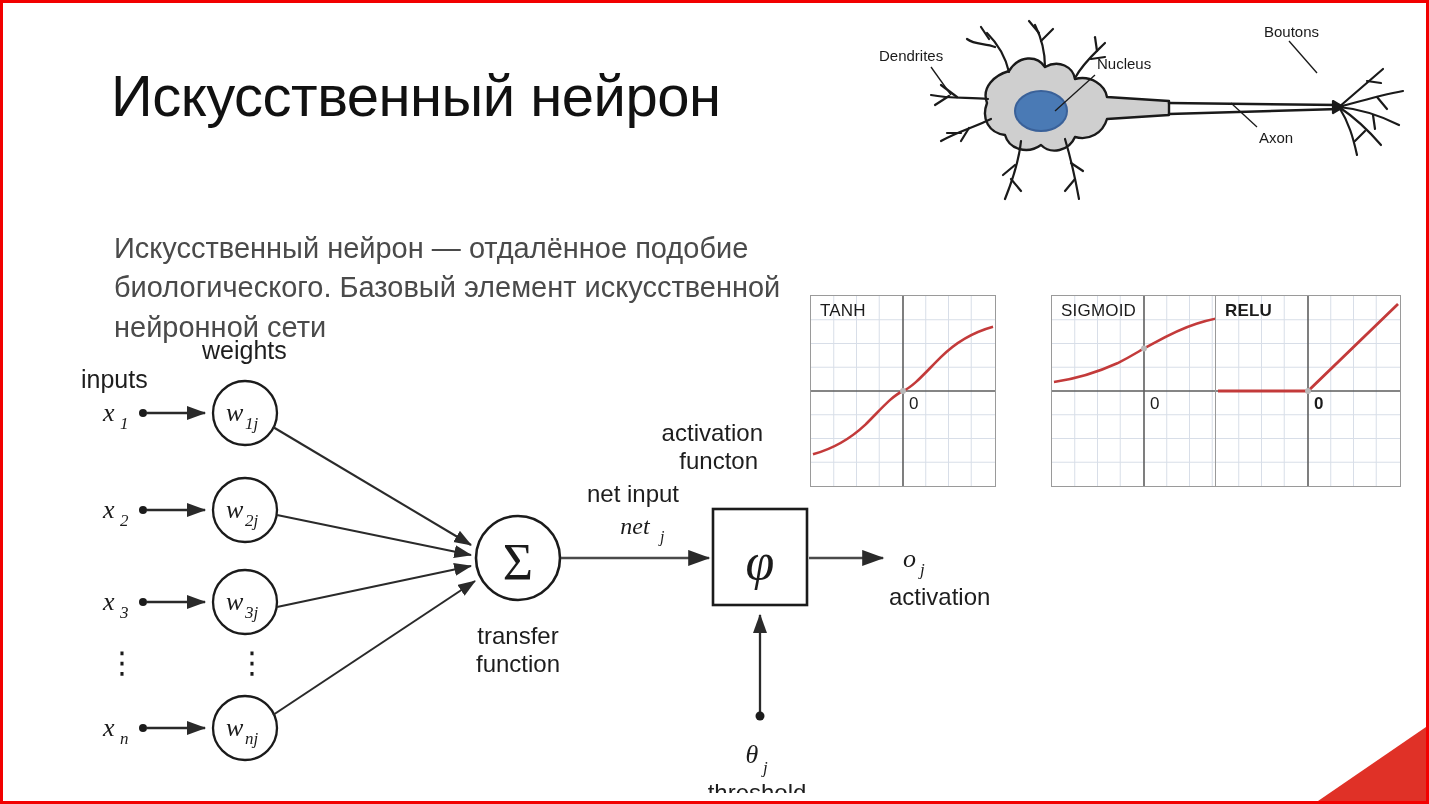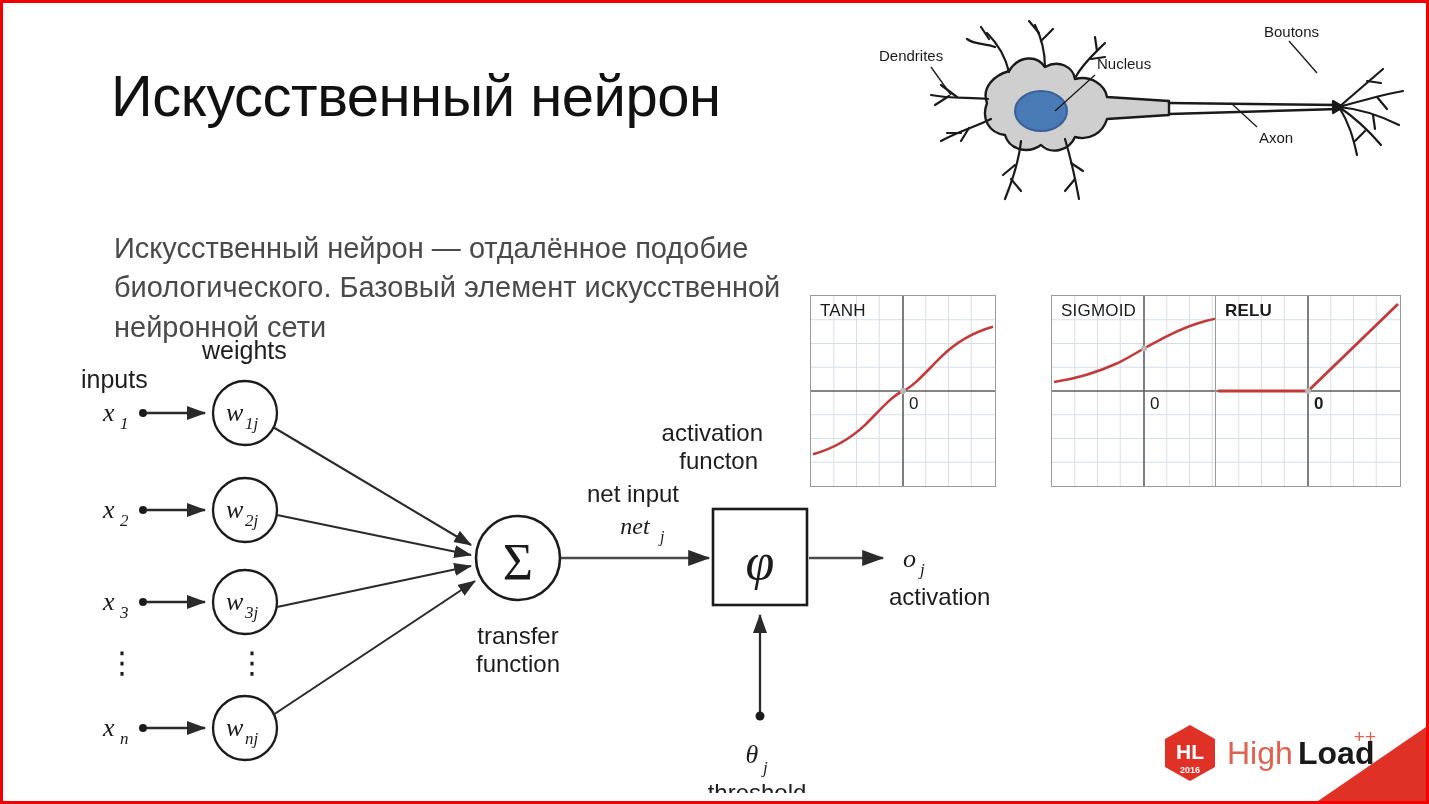--- a/index.html
+++ b/index.html
@@ -277,25 +277,15 @@
       <text x="826" y="282" font-size="24" fill="#1d1d1d" font-family="Liberation Sans, sans-serif">activation</text>
 
       <line x1="697" y1="390" x2="697" y2="292" stroke="#2a2a2a" stroke-width="2.3" marker-end="url(#ar)"></line>
       <circle cx="697" cy="393" r="4.5" fill="#1b1b1b"></circle>
       <text x="689" y="440" text-anchor="middle" font-size="26" font-style="italic" fill="#1b1b1b" font-family="Liberation Serif, serif">θ</text>
       <text x="700" y="450" font-size="17" font-style="italic" fill="#1b1b1b" font-family="Liberation Serif, serif">j</text>
       <text x="694" y="478" text-anchor="middle" font-size="24" fill="#1d1d1d" font-family="Liberation Sans, sans-serif">threshold</text>
     </svg>
   </div>
 
-  <div id="logo">
-    <svg viewBox="0 0 218 62" xmlns="http://www.w3.org/2000/svg">
-      <polygon points="29,2 54,16 54,44 29,58 4,44 4,16" fill="#e03127"></polygon>
-      <text x="29" y="36" text-anchor="middle" font-size="21" font-weight="bold" fill="#ffffff" font-family="Liberation Sans, sans-serif">HL</text>
-      <text x="29" y="50" text-anchor="middle" font-size="9" font-weight="bold" fill="#ffffff" font-family="Liberation Sans, sans-serif">2016</text>
-      <text x="66" y="41" font-size="32" fill="#e0614f" font-family="Liberation Sans, sans-serif">High</text>
-      <text x="137" y="41" font-size="32" font-weight="bold" fill="#1a1a1a" font-family="Liberation Sans, sans-serif">Load</text>
-      <text x="215" y="20" text-anchor="end" font-size="19" fill="#e0614f" font-family="Liberation Sans, sans-serif">++</text>
-    </svg>
-  </div>
 
   <div id="corner"></div>
 </div>
 
 </body></html>

